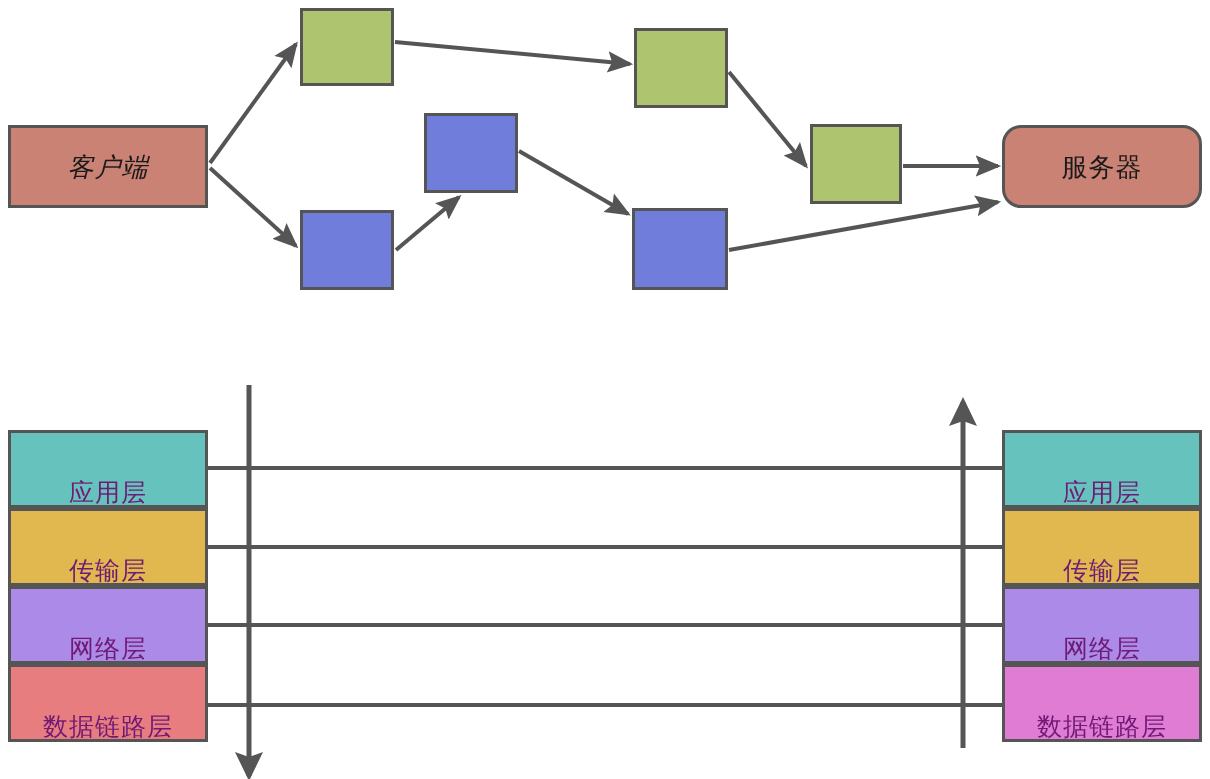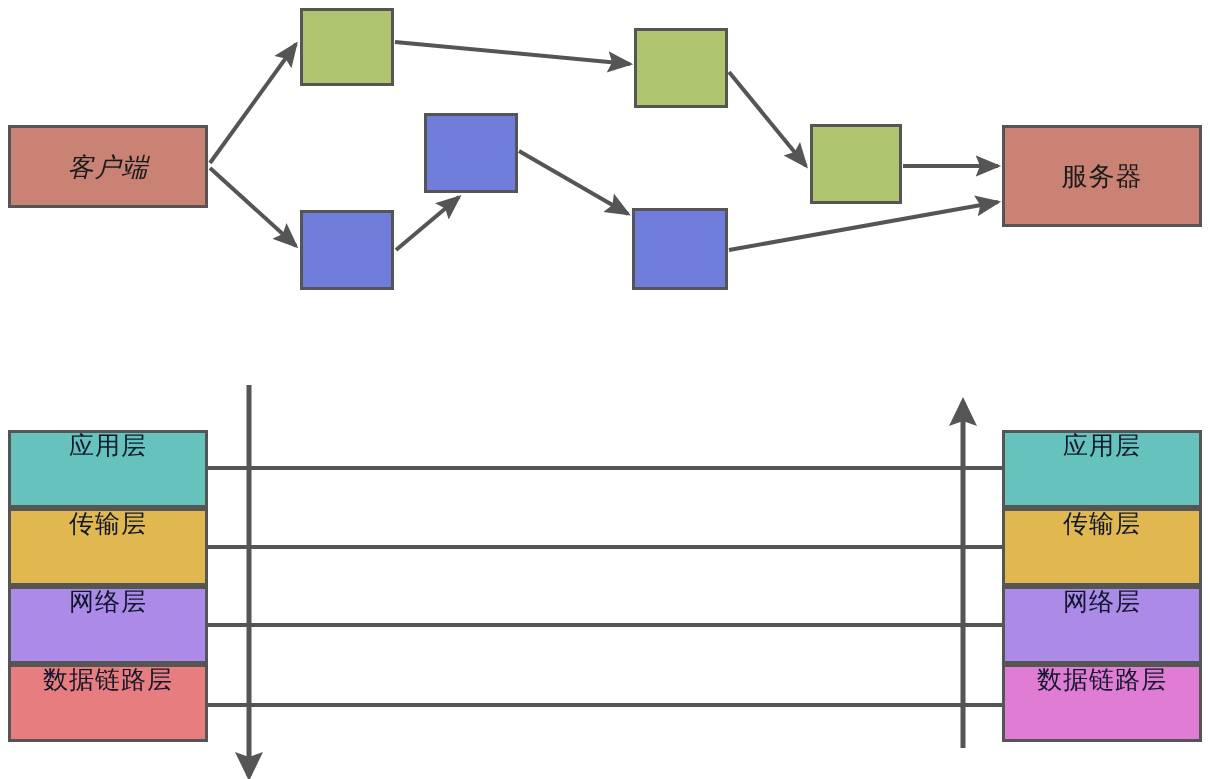--- a/index.html
+++ b/index.html
@@ -37,23 +37,23 @@
     line-height: 1;
     letter-spacing: 1px;
     white-space: nowrap;
   }
   .node.plain { }
   .layerbox {
     position: absolute;
     box-sizing: border-box;
     border: 3px solid #15803d;
     display: flex;
-    align-items: flex-start;
+    align-items: flex-end;
     justify-content: center;
-    color: #0f172a;
+    color: #701a75;
     font-size: 25px;
     line-height: 1;
     letter-spacing: 1px;
     white-space: nowrap;
   }
   .layer-label {
     pointer-events: none;
   }
 </style>
 </head>
@@ -85,21 +85,21 @@
   <div id="top-nodes">
       <div class="node" style="left: 8px; top: 125px; width: 200px; height: 83px; background: rgb(201, 130, 116); border-color: rgb(85, 85, 85); font-style: italic;">
         <span>客户端</span>
       </div>
       <div class="node plain" style="left: 300px; top: 8px; width: 94px; height: 78px; background: rgb(174, 196, 110); border-color: rgb(85, 85, 85);"></div>
       <div class="node plain" style="left: 634px; top: 28px; width: 94px; height: 80px; background: rgb(174, 196, 110); border-color: rgb(85, 85, 85);"></div>
       <div class="node plain" style="left: 810px; top: 124px; width: 92px; height: 80px; background: rgb(174, 196, 110); border-color: rgb(85, 85, 85);"></div>
       <div class="node plain" style="left: 300px; top: 210px; width: 94px; height: 80px; background: rgb(113, 125, 219); border-color: rgb(85, 85, 85);"></div>
       <div class="node plain" style="left: 424px; top: 113px; width: 94px; height: 80px; background: rgb(113, 125, 219); border-color: rgb(85, 85, 85);"></div>
       <div class="node plain" style="left: 632px; top: 208px; width: 96px; height: 82px; background: rgb(113, 125, 219); border-color: rgb(85, 85, 85);"></div>
-      <div class="node" style="left: 1002px; top: 125px; width: 200px; height: 102px; background: rgb(201, 130, 116); border-color: rgb(85, 85, 85);">
+      <div class="node" style="left: 1002px; top: 125px; width: 200px; height: 83px; background: rgb(201, 130, 116); border-color: rgb(85, 85, 85); border-radius: 19px;">
         <span>服务器</span>
       </div>
     </div>
 
   <svg class="layer" id="bottom-lines" viewBox="0 0 1210 779" xmlns="http://www.w3.org/2000/svg">
     <g id="peer-link-group" stroke="#555555" stroke-width="4" fill="none">
         <line x1="208" y1="468" x2="1002" y2="468"></line>
         <line x1="208" y1="547" x2="1002" y2="547"></line>
         <line x1="208" y1="625" x2="1002" y2="625"></line>
         <line x1="208" y1="705" x2="1002" y2="705"></line>

